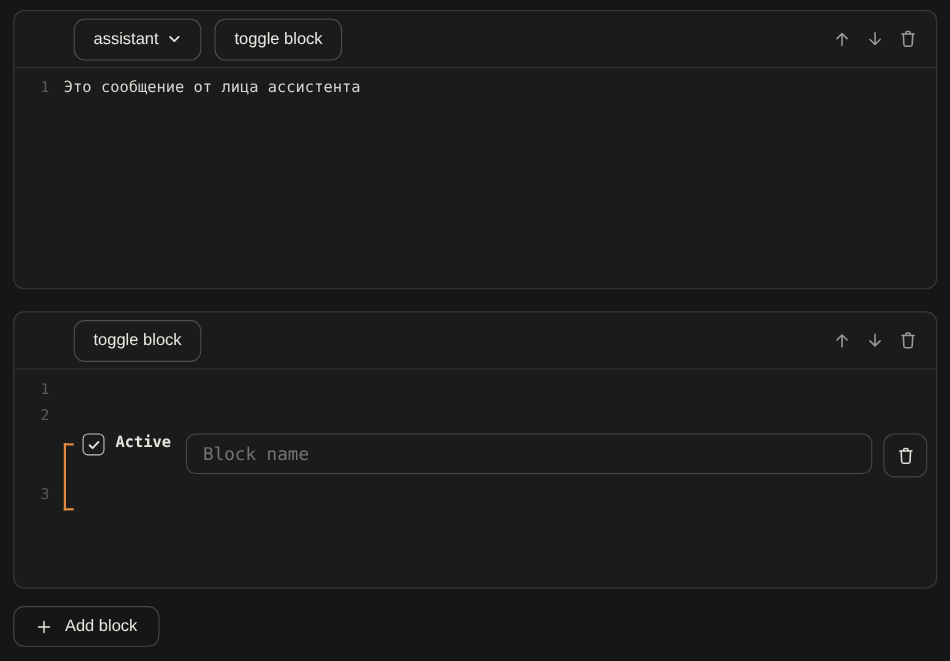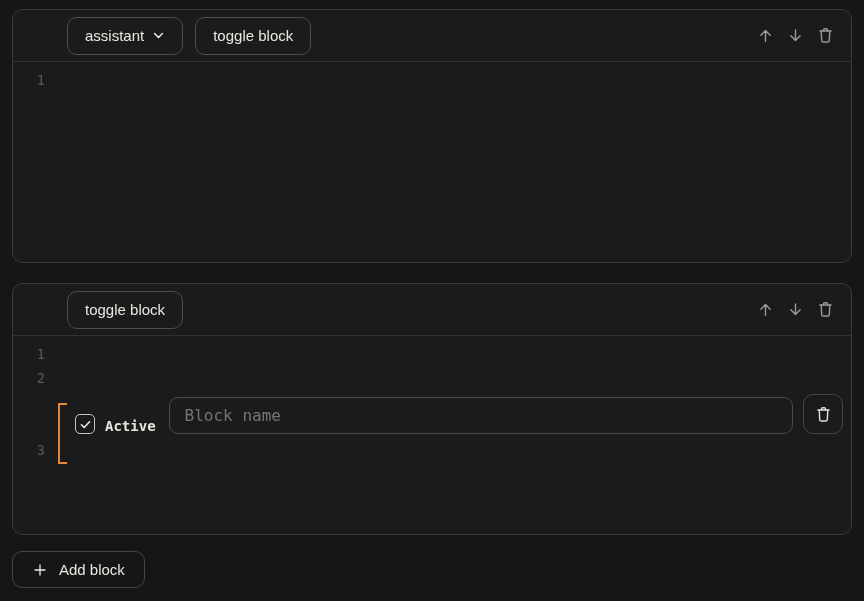--- a/index.html
+++ b/index.html
@@ -90,21 +90,21 @@
     bottom: -2px;
     width: 9px;
     border-left: 2.5px solid #e0893c;
     border-top: 2.5px solid #e0893c;
     border-bottom: 2.5px solid #e0893c;
   }
   .inline-widget {
     margin: 4px 8px 4px 62px;
     height: 40px;
     display: flex;
-    align-items: flex-end;
+    align-items: flex-start;
     gap: 10px;
   }
   .checkbox {
     width: 20px;
     height: 20px;
     border: 1.5px solid #c8c5bf;
     border-radius: 5px;
     display: inline-flex;
     align-items: center;
     justify-content: center;
@@ -195,20 +195,21 @@
         <svg width="19" height="19" viewBox="0 0 24 24" fill="none" stroke="currentColor" stroke-width="1.8" stroke-linecap="round" stroke-linejoin="round">
             <path d="M9.5 6V5a1.6 1.6 0 0 1 1.6-1.6h1.8A1.6 1.6 0 0 1 14.5 5v1"></path>
             <path d="M5 6.3h14"></path>
             <path d="M6.6 6.3l.6 12a2.1 2.1 0 0 0 2.1 2h5.4a2.1 2.1 0 0 0 2.1-2l.6-12"></path>
           </svg>
       </button>
     </header>
     <div class="editor">
       <div class="line">
         <span class="ln">1</span>
+        <span class="code">Это сообщение от лица ассистента</span>
       </div>
     </div>
   </section>
 
   
   <section class="msg-block second">
     <header class="block-header">
       <button class="pill-btn">toggle block</button>
       <div class="spacer"></div>
       <button class="icon-btn">

